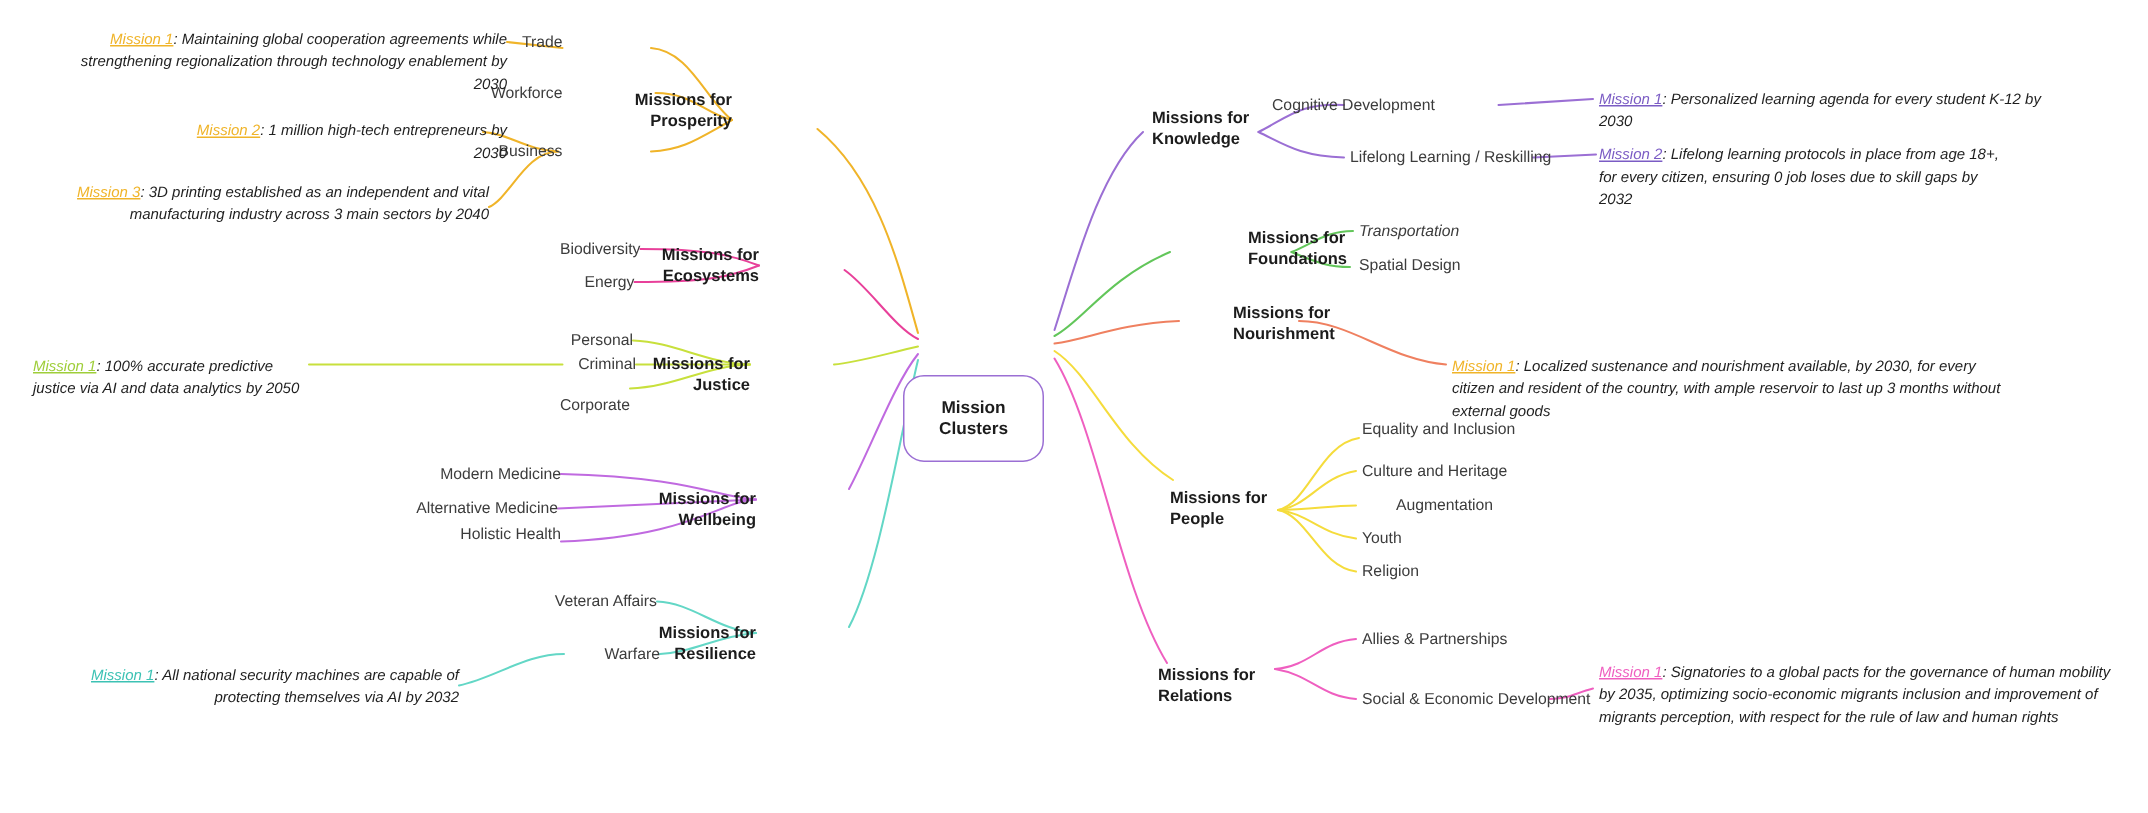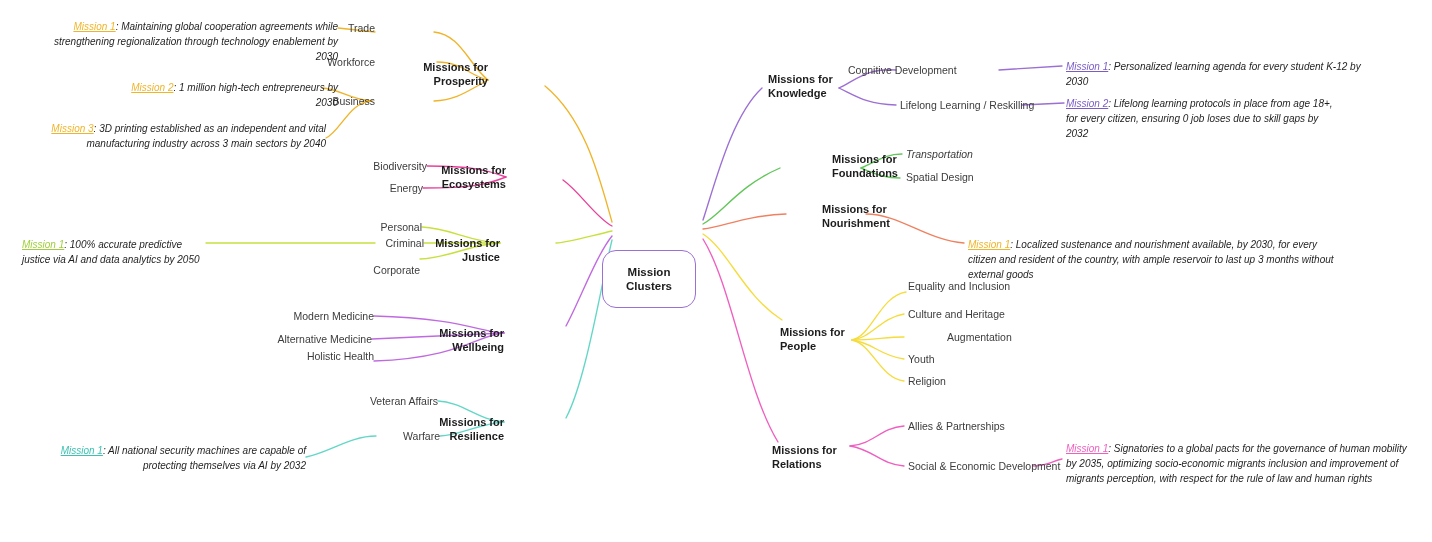--- a/index.html
+++ b/index.html
@@ -170,21 +170,21 @@
   <div class="node cluster" style="left:822px;top:202px;width:96px;">Missions for
 Nourishment</div>
   <div class="node mission" style="left:968px;top:237px;width:378px;">
     <span class="mlink" style="color:#f0b429">Mission 1</span><span>: </span><span class="mtxt">Localized sustenance and nourishment available, by 2030, for every citizen and resident of the country, with ample reservoir to last up 3 months without external goods</span>
   </div>
 
   <div class="node cluster" style="left:780px;top:325px;width:92px;">Missions for
 People</div>
   <div class="node leaf" style="left:908px;top:280px;width:120px;">Equality and Inclusion</div>
   <div class="node leaf" style="left:908px;top:308px;width:120px;">Culture and Heritage</div>
-  <div class="node leaf" style="left:947px;top:331px;width:110px;">Augmentation</div>
+  <div class="node leaf" style="left:908px;top:331px;width:110px;text-align:center;">Augmentation</div>
   <div class="node leaf" style="left:908px;top:353px;width:70px;">Youth</div>
   <div class="node leaf" style="left:908px;top:375px;width:70px;">Religion</div>
 
   <div class="node cluster" style="left:772px;top:443px;width:92px;">Missions for
 Relations</div>
   <div class="node leaf" style="left:908px;top:420px;width:130px;">Allies &amp; Partnerships</div>
   <div class="node leaf" style="left:908px;top:460px;width:180px;">Social &amp; Economic Development</div>
   <div class="node mission" style="left:1066px;top:441px;width:348px;">
     <span class="mlink" style="color:#ef5fc0">Mission 1</span><span>: </span><span class="mtxt">Signatories to a global pacts for the governance of human mobility by 2035, optimizing socio-economic migrants inclusion and improvement of migrants perception, with respect for the rule of law and human rights</span>
   </div>

